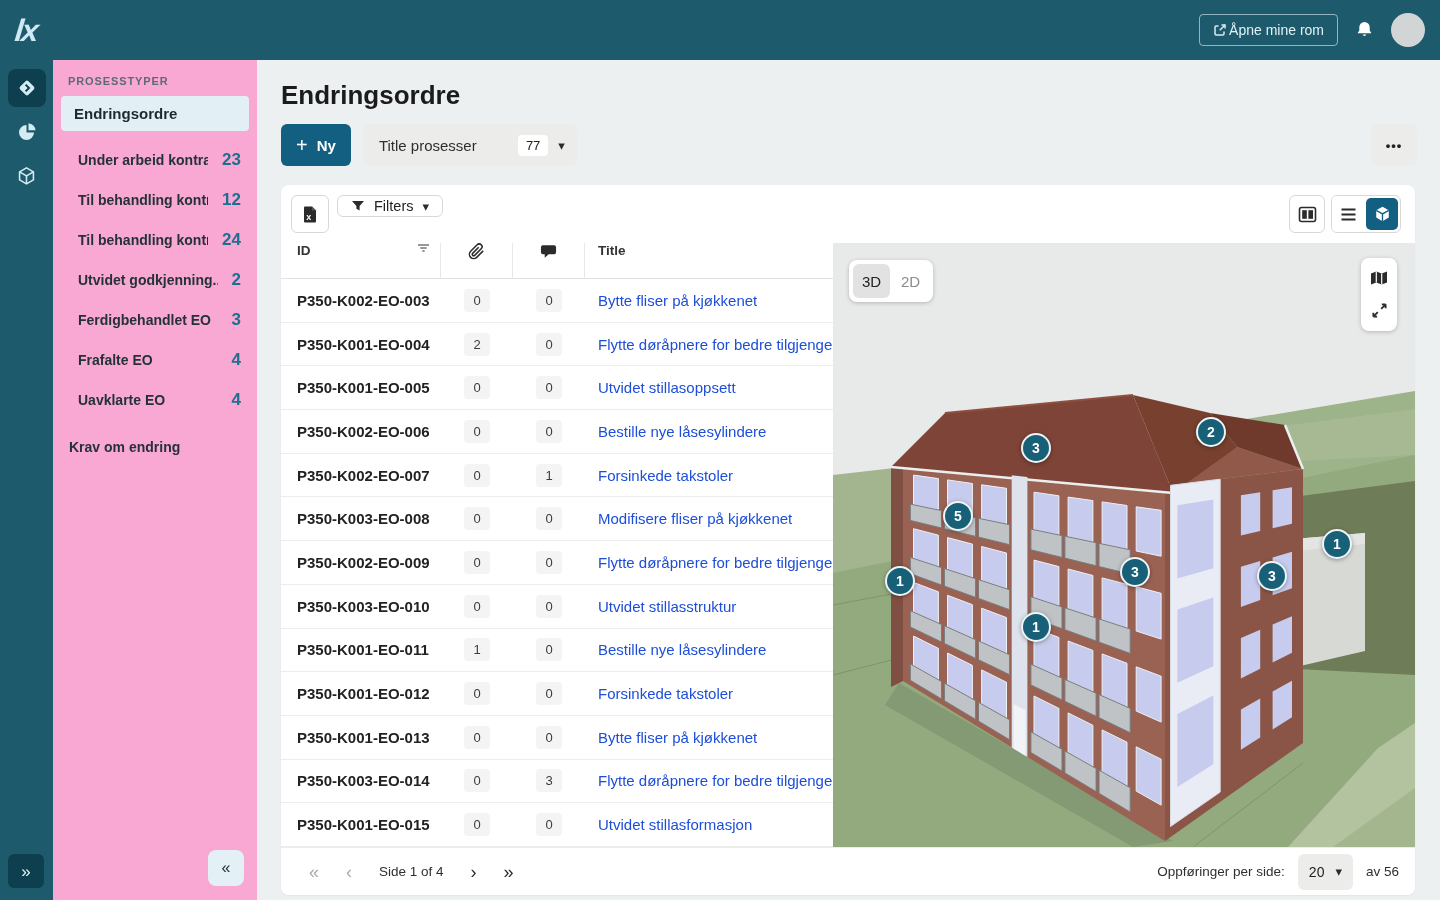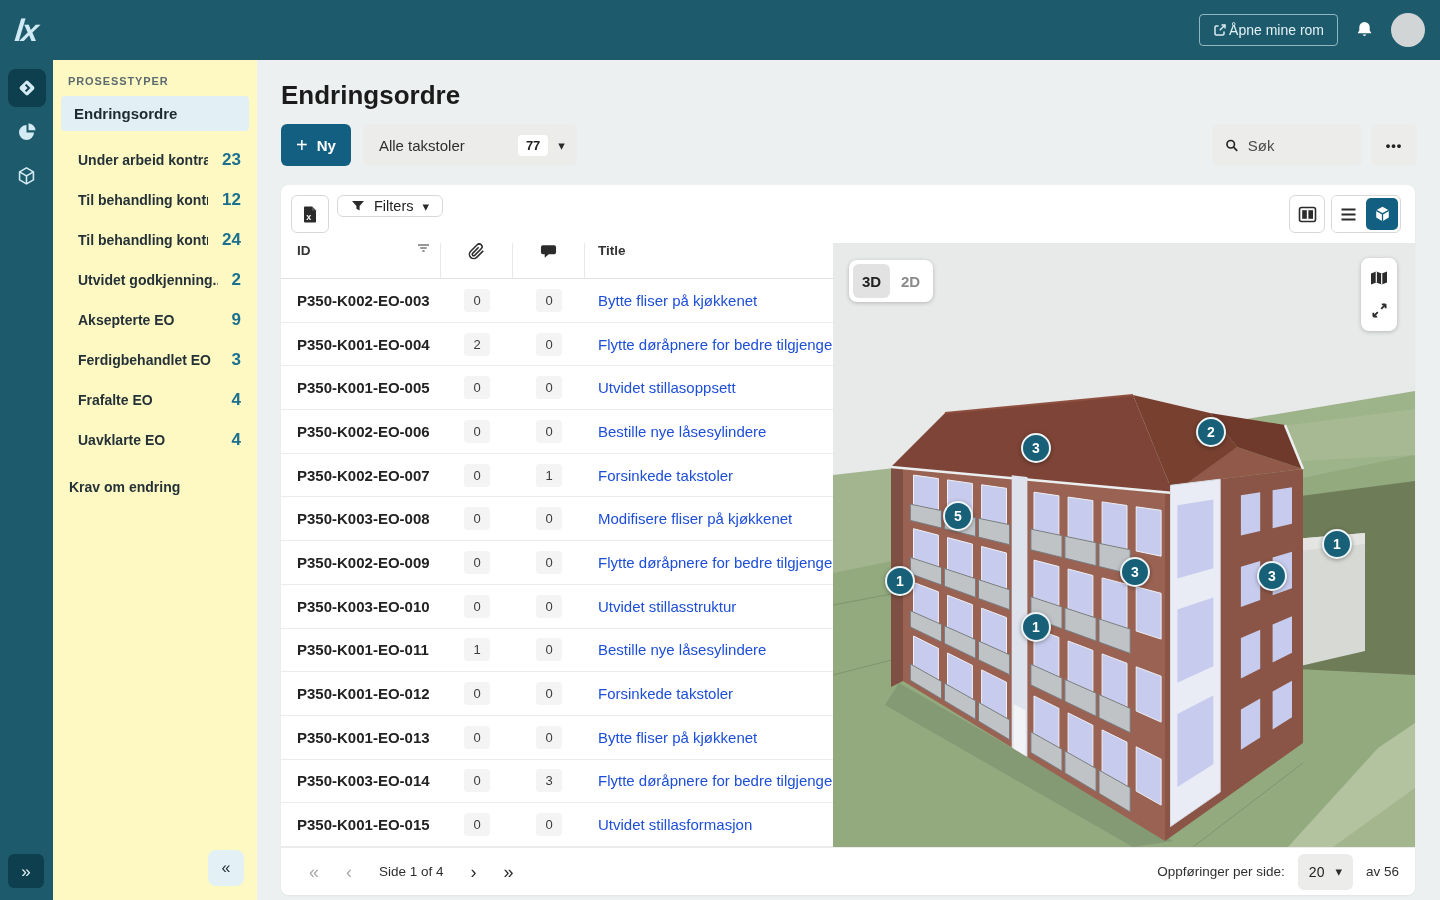--- a/index.html
+++ b/index.html
@@ -14,39 +14,39 @@
   .icon-btn{background:none;border:none;cursor:pointer;display:flex;align-items:center;justify-content:center;padding:0}
   .avatar{width:34px;height:34px;border-radius:50%;background:#d2d5d5;cursor:pointer}
 
   
   .rail{position:absolute;top:60px;left:0;width:53px;height:840px;background:#1d5a6b;display:flex;flex-direction:column;align-items:center;padding-top:9px}
   .rail-btn{width:38px;height:38px;border:none;background:transparent;border-radius:8px;display:flex;align-items:center;justify-content:center;cursor:pointer;margin-bottom:6px}
   .rail-btn.selected{background:#0e3f4e}
   .rail-expand{position:absolute;bottom:12px;left:8px;width:36px;height:34px;border-radius:6px;background:#0e3f4e;color:#e8f3f7;font-size:17px;border:none;cursor:pointer;line-height:1}
 
   
-  .sidebar{position:absolute;top:60px;left:53px;width:204px;height:840px;background:#fef9c3}
+  .sidebar{position:absolute;top:60px;left:53px;width:204px;height:840px;background:#f9a8d4}
   .sidebar-title{margin:15px 0 9px 15px;font-size:11px;font-weight:700;letter-spacing:.9px;color:#5c6b70}
   .sidebar-root{margin:0 8px;background:#e2eff5;border-radius:4px;padding:9px 13px;font-size:15px;font-weight:700;color:#1c2b31;cursor:pointer}
   .sidebar-list{margin-top:9px}
   .sidebar-item{display:flex;align-items:center;justify-content:space-between;padding:10px 16px 10px 25px;cursor:pointer}
   .sidebar-item .s-label{font-size:14px;font-weight:700;color:#243238;white-space:nowrap;overflow:hidden}
   .sidebar-item .s-count{font-size:17px;font-weight:700;color:#1b7090;margin-left:14px}
   .sidebar-secondary{margin-top:9px;padding:10px 16px;font-size:14px;font-weight:700;color:#243238;cursor:pointer}
   .sidebar-collapse{position:absolute;bottom:14px;right:13px;width:36px;height:36px;border:none;border-radius:8px;background:#e3f0f5;color:#1c2b31;font-size:16px;cursor:pointer}
 
   
   .main{position:absolute;top:60px;left:257px;width:1183px;height:840px}
   .page-title{position:absolute;left:24px;top:20px;font-size:26px;font-weight:800;color:#1b1b1b}
   .toolbar{position:absolute;left:24px;top:64px;height:42px;display:flex;gap:12px}
   .btn-new{display:flex;align-items:center;gap:9px;background:#135f81;color:#fff;border:none;border-radius:6px;font-size:15px;font-weight:700;padding:0 15px;height:42px;cursor:pointer;font-family:inherit}
   .plus{font-size:20px;font-weight:400;line-height:1}
   .dropdown-process{display:flex;align-items:center;background:#ececeb;border:none;border-radius:6px;height:42px;padding:0 12px 0 16px;gap:10px;width:214px;cursor:pointer;font-family:inherit}
   .dropdown-process .lbl{font-size:15px;color:#2f2f2f;flex:1;text-align:left}
-  .badge{background:#fff;border-radius:4px;padding:3px 8px;font-size:13px;font-weight:700;color:#222}
+  .badge{background:#fff;border-radius:4px;padding:3px 8px;font-size:13px;font-weight:400;color:#222}
   .caret{font-size:13px;color:#2b2b2b;line-height:1}
   .toolbar-right{position:absolute;right:23px;top:64px;height:42px;display:flex;gap:9px}
   .search-box{display:flex;align-items:center;gap:9px;background:#ececeb;border-radius:6px;height:42px;width:150px;padding:0 13px}
   .search-box input{border:none;background:transparent;outline:none;font-size:15px;color:#333;width:100%;font-family:inherit}
   .search-box input::placeholder{color:#4a4a4a;opacity:1}
   .btn-more{width:46px;height:42px;background:#ececeb;border:none;border-radius:6px;font-size:13px;letter-spacing:1px;font-weight:700;color:#222;cursor:pointer}
 
   
   .card{position:absolute;left:24px;top:125px;width:1134px;height:710px;background:#fff;border-radius:8px;overflow:hidden;box-shadow:0 1px 2px rgba(0,0,0,.05)}
   .btn-export{position:absolute;left:10px;top:10px;width:38px;height:38px;border:1px solid #d8d8d8;border-radius:6px;background:#fff;cursor:pointer;display:flex;align-items:center;justify-content:center}
@@ -67,21 +67,21 @@
   .cell-id{width:160px;padding-left:16px;font-weight:700;font-size:15px;color:#222;white-space:nowrap}
   .cell-attach,.cell-comment{width:72px;display:flex;justify-content:center}
   .chip{display:inline-block;width:26px;padding:4px 0;text-align:center;background:#f4f4f4;border-radius:4px;font-size:13px;color:#3c3c3c}
   .cell-title{flex:1;padding-left:13px;font-size:15px;color:#1d4ed8;white-space:nowrap;overflow:hidden}
 
   
   .viewer{position:absolute;top:58px;left:552px;width:582px;height:604px;background:#e8e9e9;overflow:hidden}
   .scene{position:absolute;left:0;top:0}
   .marker{position:absolute;width:30px;height:30px;border-radius:50%;background:#176077;border:2px solid #eef4f6;color:#fff;font-size:14px;font-weight:700;display:flex;align-items:center;justify-content:center;transform:translate(-50%,-50%);box-shadow:0 1px 4px rgba(0,0,0,.35);cursor:pointer;font-family:inherit}
   .viewer-toggle{position:absolute;left:16px;top:17px;background:#fff;border-radius:8px;box-shadow:0 1px 4px rgba(0,0,0,.22);padding:4px;display:flex;gap:2px}
-  .vt-chip{width:37px;height:34px;border:none;border-radius:6px;background:#fff;font-size:15px;font-weight:700;color:#8b8b8b;cursor:pointer;font-family:inherit}
+  .vt-chip{width:37px;height:34px;border:none;border-radius:6px;background:#fff;font-size:15px;font-weight:400;color:#8b8b8b;cursor:pointer;font-family:inherit}
   .vt-chip.active{background:#e2e2e2;color:#222}
   .viewer-tools{position:absolute;left:528px;top:15px;width:36px;background:#fff;border-radius:8px;box-shadow:0 1px 4px rgba(0,0,0,.22);display:flex;flex-direction:column;align-items:center;padding:12px 0;gap:16px}
 
   
   .pagination{position:absolute;left:0;right:0;top:662px;height:48px;border-top:1px solid #ececec;display:flex;align-items:center;padding:0 16px;font-size:13.5px;color:#2f2f2f;background:#fff}
   .pg-left{display:flex;align-items:center;gap:27px;margin-left:12px}
   .pg-btn{border:none;background:none;font-size:18px;cursor:pointer;color:#2b2b2b;padding:0;line-height:1;font-family:inherit}
   .pg-btn.disabled{color:#a9a9a9}
   .pg-right{margin-left:auto;display:flex;align-items:center;gap:13px}
   .pg-select{background:#ececeb;border:none;border-radius:6px;height:36px;padding:0 11px;display:flex;align-items:center;gap:11px;font-size:14px;color:#222;cursor:pointer;font-family:inherit}
@@ -150,24 +150,20 @@
         </div>
         <div class="sidebar-item">
           <span class="s-label">Til behandling kontra...</span>
           <span class="s-count">24</span>
         </div>
         <div class="sidebar-item">
           <span class="s-label">Utvidet godkjenning...</span>
           <span class="s-count">2</span>
         </div>
         <div class="sidebar-item">
-          <span class="s-label">Aksepterte EO</span>
-          <span class="s-count">9</span>
-        </div>
-        <div class="sidebar-item">
           <span class="s-label">Ferdigbehandlet EO</span>
           <span class="s-count">3</span>
         </div>
         <div class="sidebar-item">
           <span class="s-label">Frafalte EO</span>
           <span class="s-count">4</span>
         </div>
         <div class="sidebar-item">
           <span class="s-label">Uavklarte EO</span>
           <span class="s-count">4</span>
@@ -179,34 +175,27 @@
 
   <main class="main">
     <h1 class="page-title">Endringsordre</h1>
 
     <div class="toolbar">
       <button class="btn-new">
         <span class="plus">+</span>
         <span>Ny</span>
       </button>
       <button class="dropdown-process">
-        <span class="lbl">Alle takstoler</span>
+        <span class="lbl">Title prosesser</span>
         <span class="badge">77</span>
         <span class="caret">▾</span>
       </button>
     </div>
 
     <div class="toolbar-right">
-      <div class="search-box">
-        <svg width="17" height="17" viewBox="0 0 17 17" fill="none" stroke="#222" stroke-width="2">
-            <circle cx="7" cy="7" r="4.6"></circle>
-            <path d="M10.5 10.5L15 15"></path>
-          </svg>
-        <input type="text" placeholder="Søk" style="">
-      </div>
       <button class="btn-more"><span>•••</span></button>
     </div>
 
     <section class="card">
 
       <button class="btn-export">
         <svg width="18" height="19" viewBox="0 0 18 19">
             <path d="M4 1.5h7l4 4v11a1 1 0 0 1-1 1H4a1 1 0 0 1-1-1v-14a1 1 0 0 1 1-1z" fill="#2b2b2b"></path>
             <path d="M11 1.5v4h4" fill="#555"></path>
             <text x="5.2" y="14.5" font-size="9" font-weight="bold" fill="#fff" font-family="Liberation Sans, sans-serif">x</text>

